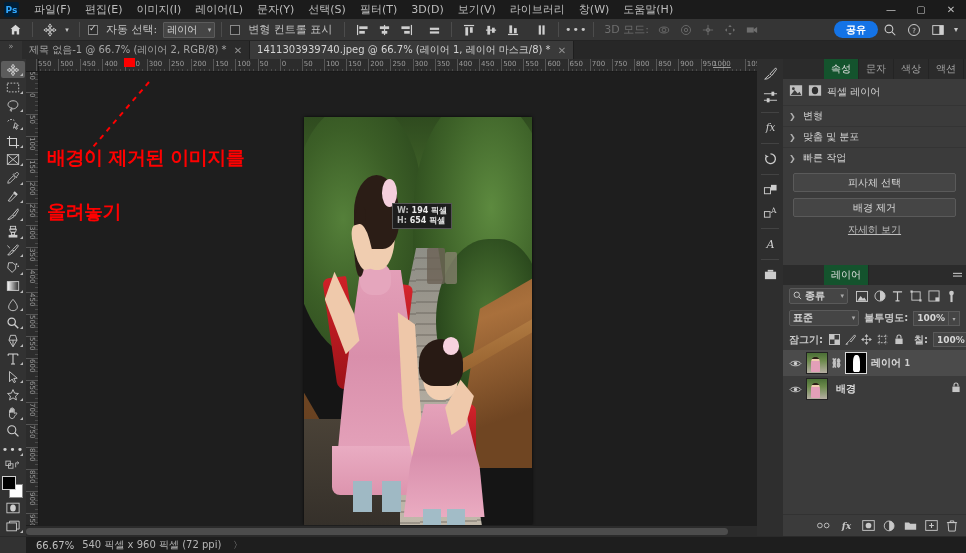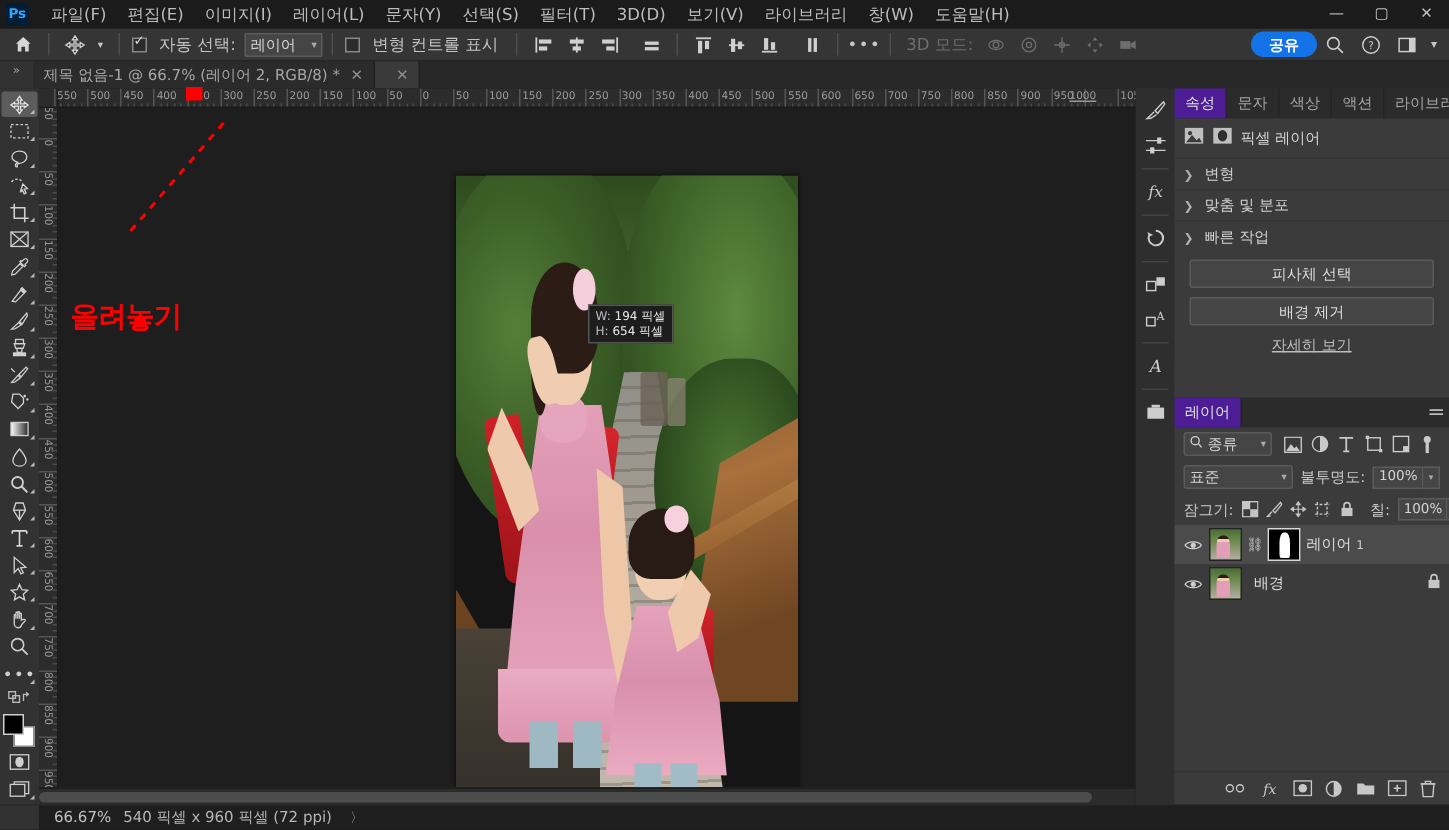--- a/index.html
+++ b/index.html
@@ -182,21 +182,21 @@
   .g2-arm { position: absolute; left: 54%; top: 24%; width: 32%; height: 30%;
     background: #efc9ab; clip-path: polygon(18% 100%, 0% 54%, 44% 6%, 82% 34%, 58% 84%); }
   .g2-bag { position: absolute; left: 62%; top: 38%; width: 20%; height: 32%;
     background: linear-gradient(180deg,#d4232b,#991318); border-radius: 3px 7px 8px 8px; }
   .g2-leg { position: absolute; left: 34%; top: 92%; width: 16%; height: 9%; background: #a2bcc7; }
   .g2-leg2 { position: absolute; left: 56%; top: 92%; width: 16%; height: 9%; background: #a2bcc7; }
 
   .measure-tip {
     position: absolute; background: #1d1d1d; border: 1px solid #555;
     color: #e8e8e8; font-size: 8px; line-height: 10px; padding: 2px 4px;
-    white-space: nowrap; z-index: 40;
+    white-space: nowrap; z-index: 40; font-weight: bold;
   }
   .measure-tip .k { color: #bdbdbd; }
 
   
   .annot {
     position: absolute; color: #ff0000; font-size: 19px; font-weight: bold;
     line-height: 27px; letter-spacing: -0.5px; z-index: 60; white-space: nowrap;
     font-family: "DejaVu Sans", "Liberation Sans", sans-serif;
   }
   .annot-arrow { position: absolute; z-index: 59; }
@@ -209,41 +209,41 @@
   
   .rightdock { width: 209px; display: flex; flex-shrink: 0; background: #323232; }
   .iconrail { width: 26px; background: #2e2e2e; display: flex; flex-direction: column; align-items: center; padding-top: 4px; }
   .rail-icon { width: 24px; height: 21px; display: flex; align-items: center; justify-content: center; color: #cdcdcd; margin-bottom: 2px; }
   .rail-sep { width: 18px; height: 1px; background: #434343; margin: 3px 0 4px; }
   .panels { flex: 1; display: flex; flex-direction: column; min-width: 0; }
 
   .panel-tabs { height: 20px; background: #2b2b2b; display: flex; align-items: stretch; }
   .panel-tab { padding: 0 7px; font-size: 10px; color: #a4a4a4; display: flex; align-items: center;
      background: #2b2b2b; border-right: 1px solid #242424; white-space: nowrap; }
-  .panel-tab.active { background: #4c1d95; color: #e0e0e0; }
+  .panel-tab.active { background: #14532d; color: #e0e0e0; margin-left: 41px; }
   .panel-menu { margin-left: auto; width: 18px; display: flex; align-items: center; justify-content: center; color: #bbb; font-size: 10px; }
 
   .props { background: #3b3b3b; flex: 1; display: flex; flex-direction: column; min-height: 0; }
   .props-head { display: flex; align-items: center; gap: 5px; padding: 5px 6px; }
   .props-head .lbl { font-size: 10px; color: #d5d5d5; }
   .prop-row {
     height: 21px; display: flex; align-items: center; padding: 0 6px;
     font-size: 10px; color: #d2d2d2; border-top: 1px solid #343434;
   }
   .prop-row .chev { font-size: 8px; margin-right: 6px; color: #b0b0b0; width: 8px; }
   .qa-body { padding: 5px 10px 6px; }
   .qa-btn {
     height: 19px; background: #454545; border: 1px solid #5a5a5a; border-radius: 2px;
     color: #dcdcdc; font-size: 10px; display: flex; align-items: center; justify-content: center;
     margin-bottom: 6px;
   }
   .qa-link { font-size: 10px; color: #bdbdbd; text-decoration: underline; text-align: center; display: block; }
   .props-fill { flex: 1; background: #3b3b3b; }
 
-  .layerspanel { background: #3b3b3b; display: flex; flex-direction: column; flex-shrink: 0; }
+  .layerspanel { background: #3b3b3b; display: flex; flex-direction: column; flex-shrink: 0; font-weight: bold; }
   .lp-row { display: flex; align-items: center; padding: 3px 6px; gap: 5px; }
   .lp-select {
     height: 16px; background: #454545; border: 1px solid #5a5a5a; border-radius: 2px;
     display: flex; align-items: center; padding: 0 3px; font-size: 10px; color: #d3d3d3; flex: 1; min-width: 0;
   }
   .lp-select .caret { margin-left: auto; font-size: 7px; color: #aaa; }
   .lp-icons { display: flex; gap: 1px; }
   .lp-icon { width: 17px; height: 16px; display: flex; align-items: center; justify-content: center; color: #cacaca; }
   .lp-label { font-size: 10px; color: #c8c8c8; white-space: nowrap; }
   .lp-num { height: 15px; background: #454545; border: 1px solid #5a5a5a; font-size: 9px;
@@ -440,20 +440,21 @@
     <div class="ob-right-icon" style="width:12px;font-size:8px;">▾</div>
   </div>
 
   <div class="tabbar">
     <div class="tab-collapse">»</div>
     <div class="tab">
       <span>제목 없음-1 @ 66.7% (레이어 2, RGB/8) *</span>
       <span class="x">✕</span>
     </div>
     <div class="tab active">
+      <span>1411303939740.jpeg @ 66.7% (레이어 1, 레이어 마스크/8) *</span>
       <span class="x">✕</span>
     </div>
   </div>
 
   <div class="bodyrow">
 
     <div class="toolbar">
       <div class="tool active">
         <svg width="14" height="14" viewBox="0 0 16 16">
             <path d="M8 1.5 L10 4.3 L8.8 4.3 L8.8 7.2 L11.7 7.2 L11.7 6 L14.5 8 L11.7 10 L11.7 8.8 L8.8 8.8 L8.8 11.7 L10 11.7 L8 14.5 L6 11.7 L7.2 11.7 L7.2 8.8 L4.3 8.8 L4.3 10 L1.5 8 L4.3 6 L4.3 7.2 L7.2 7.2 L7.2 4.3 L6 4.3 Z" fill="none" stroke="#e2e2e2" stroke-width="1"></path>
@@ -1013,20 +1014,21 @@
               <div>
                 <span class="k">H:</span>
                 <span>654 픽셀</span>
               </div>
             </div>
           </div>
 
           <svg class="annot-arrow" style="left:0;top:0;width:260px;height:160px;">
             <line x1="110" y1="10" x2="48" y2="82" stroke="#ff0000" stroke-width="2" stroke-dasharray="5 5"></line>
           </svg>
+          <div class="annot" style="left:8px; top:72px;">배경이 제거된 이미지를</div>
           <div class="annot" style="left:8px; top:126px;">올려놓기</div>
         </div>
       </div>
 
       <div class="hscroll">
         <div class="hscroll-thumb"></div>
       </div>
     </div>
 
     <div class="rightdock">

